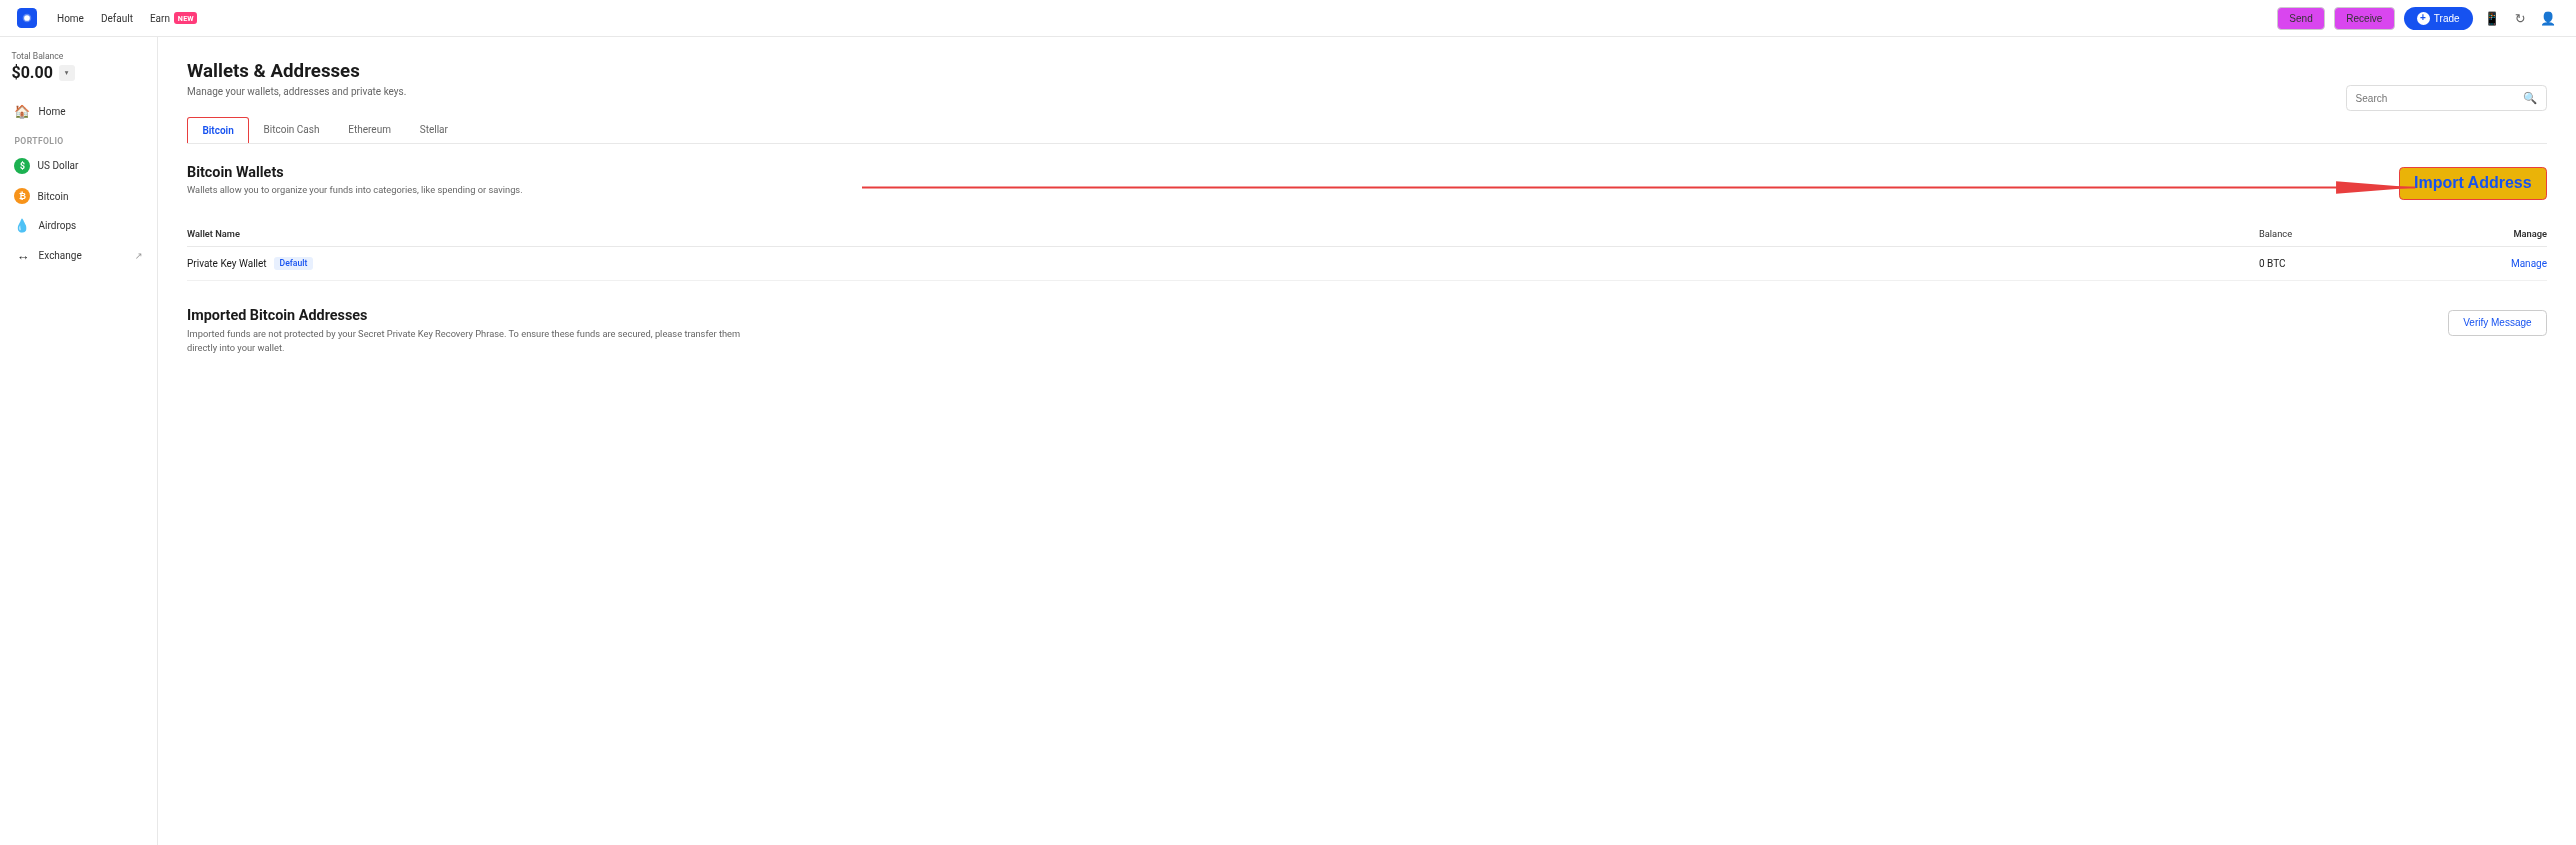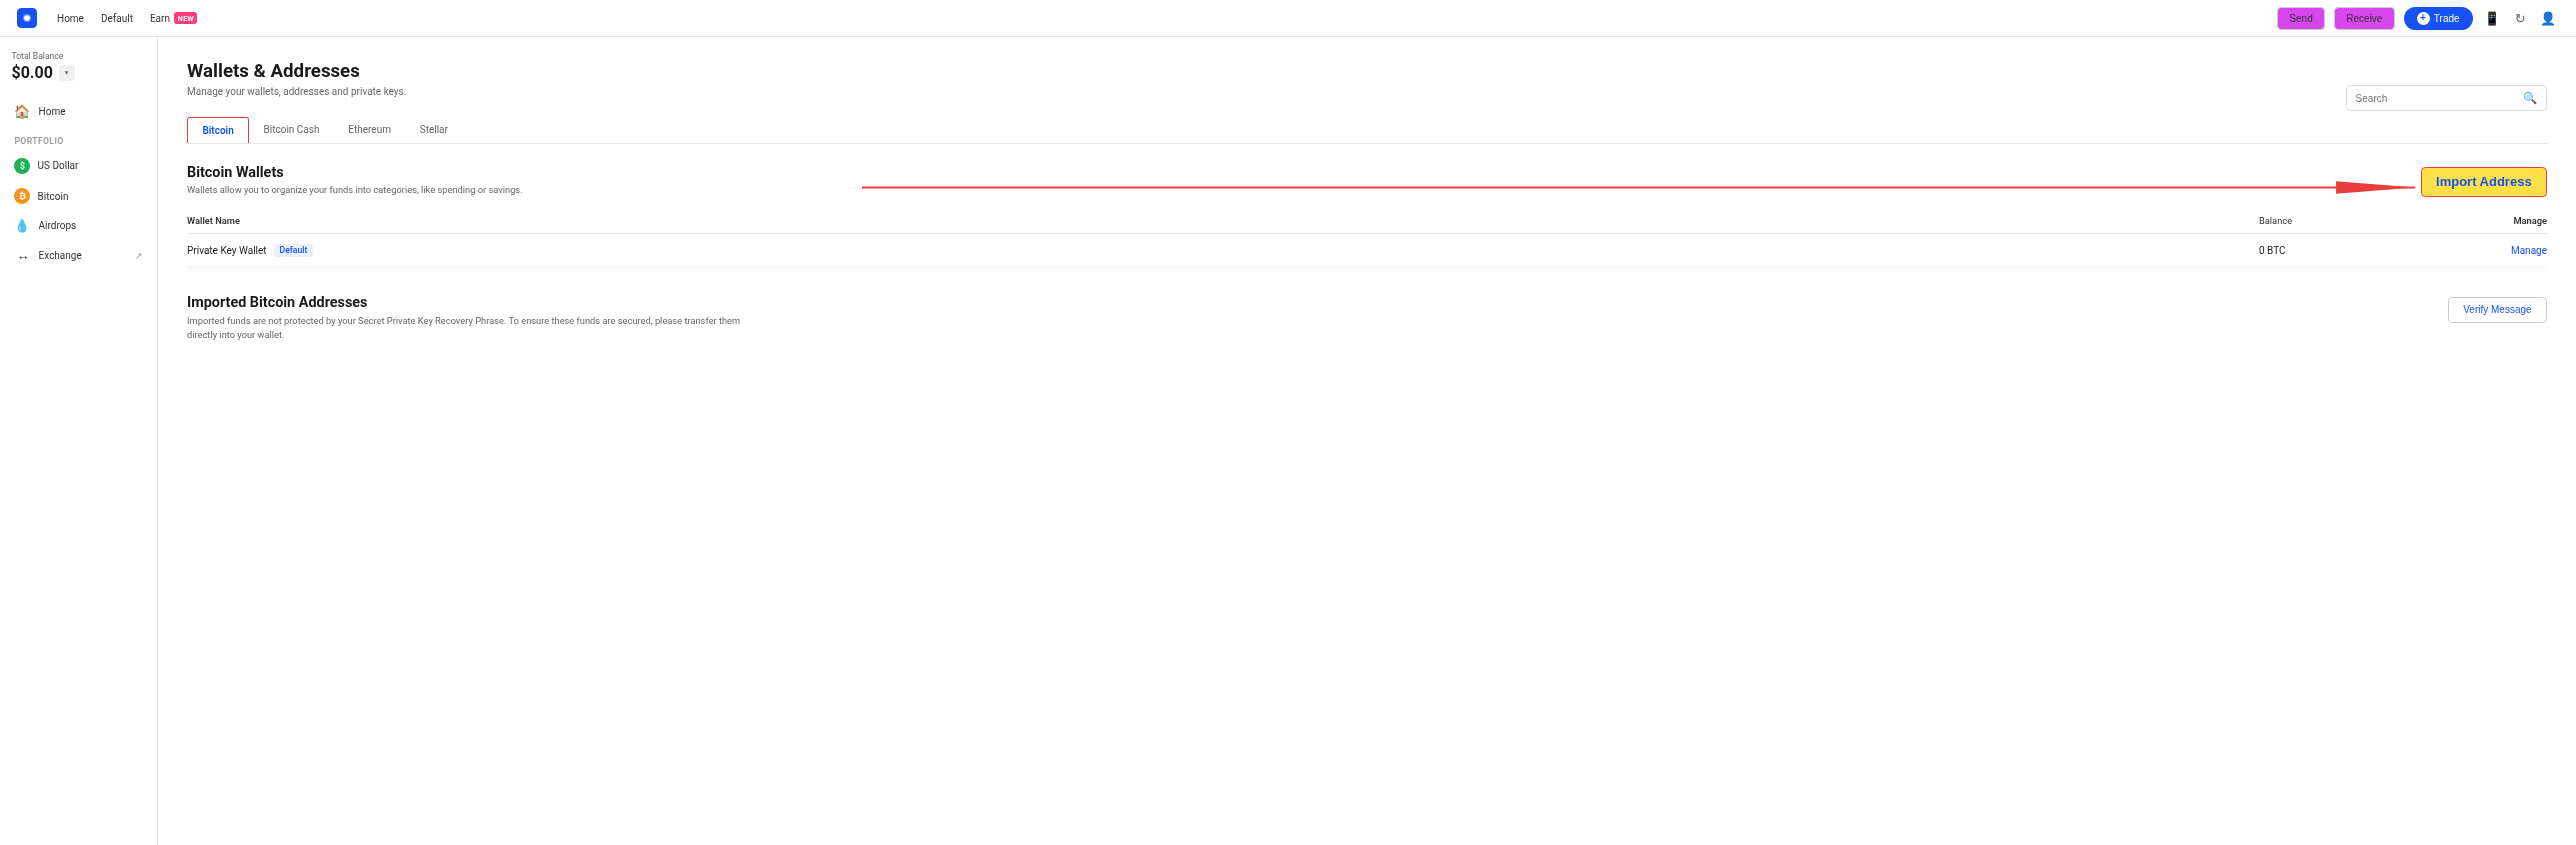--- a/index.html
+++ b/index.html
@@ -80,39 +80,39 @@
       border: 1.4px solid #e83e3e; border-bottom: none;
       border-radius: 2.9px 2.9px 0 0;
       background: #fff;
     }
 
     
     .section-header { margin-top: 20px; display: flex; align-items: flex-start; justify-content: space-between; }
     .section-title { font-size: 14.4px; font-weight: 700; color: #1a1a1a; margin-bottom: 2.9px; }
     .section-desc { font-size: 9.3px; color: #666; }
     .btn-import {
-      padding: 6.5px 14.4px; border: 1.4px solid #e83e3e; background: #fde047;
-      color: #1652f0; font-size: 13px; font-weight: 600; border-radius: 4.3px; cursor: pointer;
+      padding: 6.5px 14.4px; border: 1.4px solid #e83e3e; background: #eab308;
+      color: #1652f0; font-size: 16px; font-weight: 600; border-radius: 4.3px; cursor: pointer;
       white-space: nowrap; flex-shrink: 0; margin-top: 2.9px;
     }
 
     
     .search-area { display: flex; justify-content: flex-end; margin-bottom: 5.8px; margin-top: -32px; }
     .search-box {
       display: flex; align-items: center;
       border: 0.7px solid #ddd; border-radius: 4.3px; padding: 5px 8.6px; gap: 5.8px;
       width: 201px; background: #fff;
     }
     .search-input {
       border: none; outline: none; font-size: 10px; color: #333; width: 100%; background: transparent;
     }
     .search-icon { font-size: 11.5px; color: #333; cursor: pointer; }
 
     
-    .wallet-table { width: 100%; margin-top: 11px; }
+    .wallet-table { width: 100%; margin-top: 21px; }
     .table-header { display: flex; align-items: center; padding: 7.2px 0; border-bottom: 0.7px solid #e8e8e8; }
     .col-name { flex: 1; font-size: 9.3px; font-weight: 600; color: #333; }
     .col-balance { width: 144px; font-size: 9.3px; font-weight: 400; color: #333; text-align: left; }
     .col-manage { width: 144px; font-size: 9.3px; font-weight: 600; color: #333; text-align: right; }
     .table-row { display: flex; align-items: center; padding: 10px 0; border-bottom: 0.7px solid #f0f0f0; }
     .row-name { flex: 1; display: flex; align-items: center; gap: 7.2px; font-size: 10px; color: #1a1a1a; }
     .default-badge {
       background: #e8f0fe; color: #1652f0; font-size: 8.6px; font-weight: 500;
       padding: 1.4px 5.8px; border-radius: 2.9px;
     }

